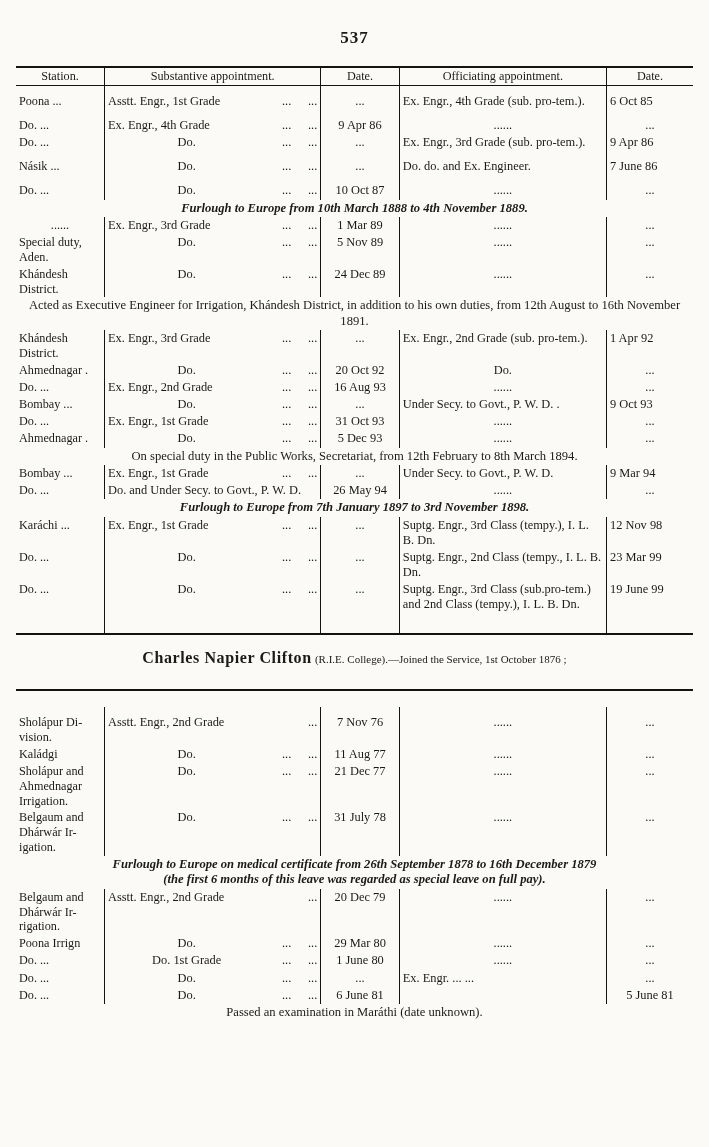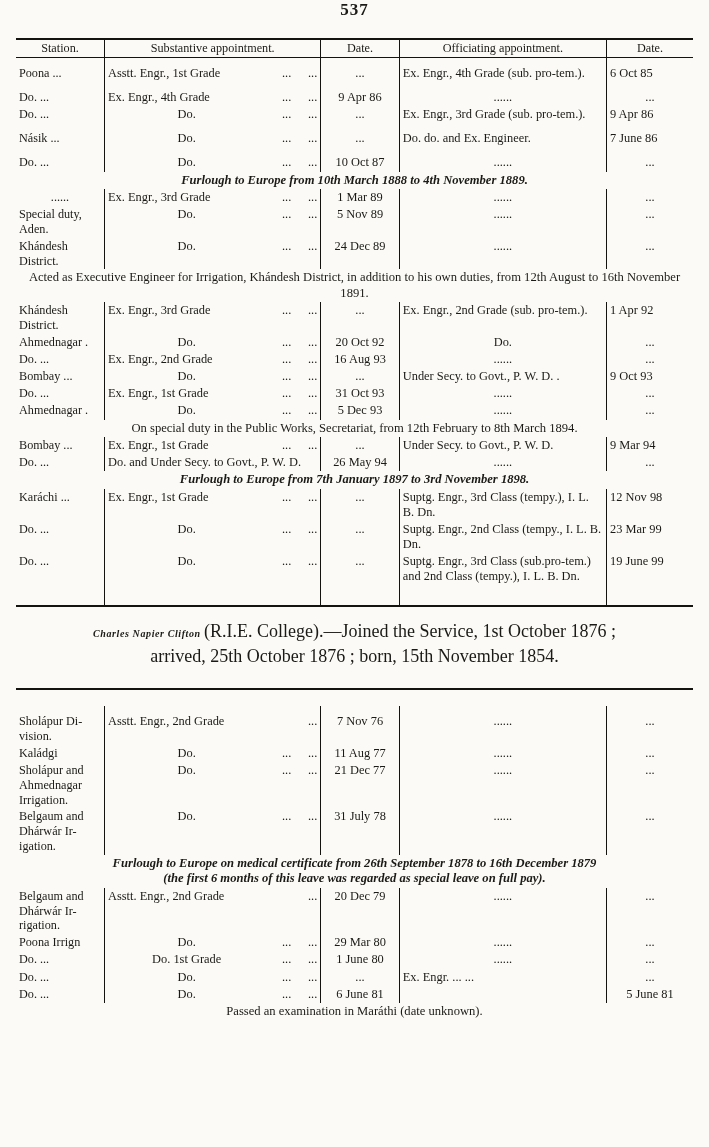--- a/index.html
+++ b/index.html
@@ -15,20 +15,21 @@
     position:relative;
     width:709px;height:1147px;
     padding:0;
     box-sizing:border-box;
   }
   .page-number{
     text-align:center;
     font-size:17px;
     font-weight:bold;
     letter-spacing:1px;
+    margin-top:28px;
     margin-bottom:18px;
   }
   .sheet{
     margin:16px 16px;
   }
   table.reg{
     width:677px;
     border-collapse:collapse;
     font-size:12.4px;
     table-layout:fixed;
@@ -78,25 +79,24 @@
   .cellflex .d1{width:26px;text-align:right;}
   .cellflex .d2{width:26px;text-align:right;}
   .person{
     text-align:center;
     padding:12px 10px 4px 10px;
     font-size:13px;
     line-height:1.35;
   }
   .person .pname{
     font-weight:bold;
-    font-size:10px;
+    font-size:16px;
     letter-spacing:.6px;
-    font-style:italic;
-  }
-  .person .sub{font-size:18px;}
+  }
+  .person .sub{font-size:11px;}
   .thickbar{
     border-top:2.4px solid #15130f;
     margin:14px 16px 0 16px;
   }
   .tight{line-height:1.18;}
   .blankrow td{height:5px;}
   .endrule td{border-bottom:2.2px solid #15130f;}
   .hdr-rule td{border-top:2.2px solid #15130f;}
 </style>
 </head>
@@ -420,21 +420,20 @@
             <td class="vl"></td>
             <td class="vl"></td>
             <td class="vl"></td>
           </tr>
       </tbody>
     </table>
 
     <div class="person">
       <span class="pname">Charles Napier Clifton</span>
       <span class="sub">(R.I.E. College).—Joined the Service, 1st October 1876 ;</span>
-      <div class="sub">arrived, 25th October 1876 ; born, 15th November 1854.</div>
     </div>
   </div>
 
   <div class="thickbar"></div>
 
   <div class="sheet">
 
     <table class="reg">
       <colgroup>
         <col class="c-station">

